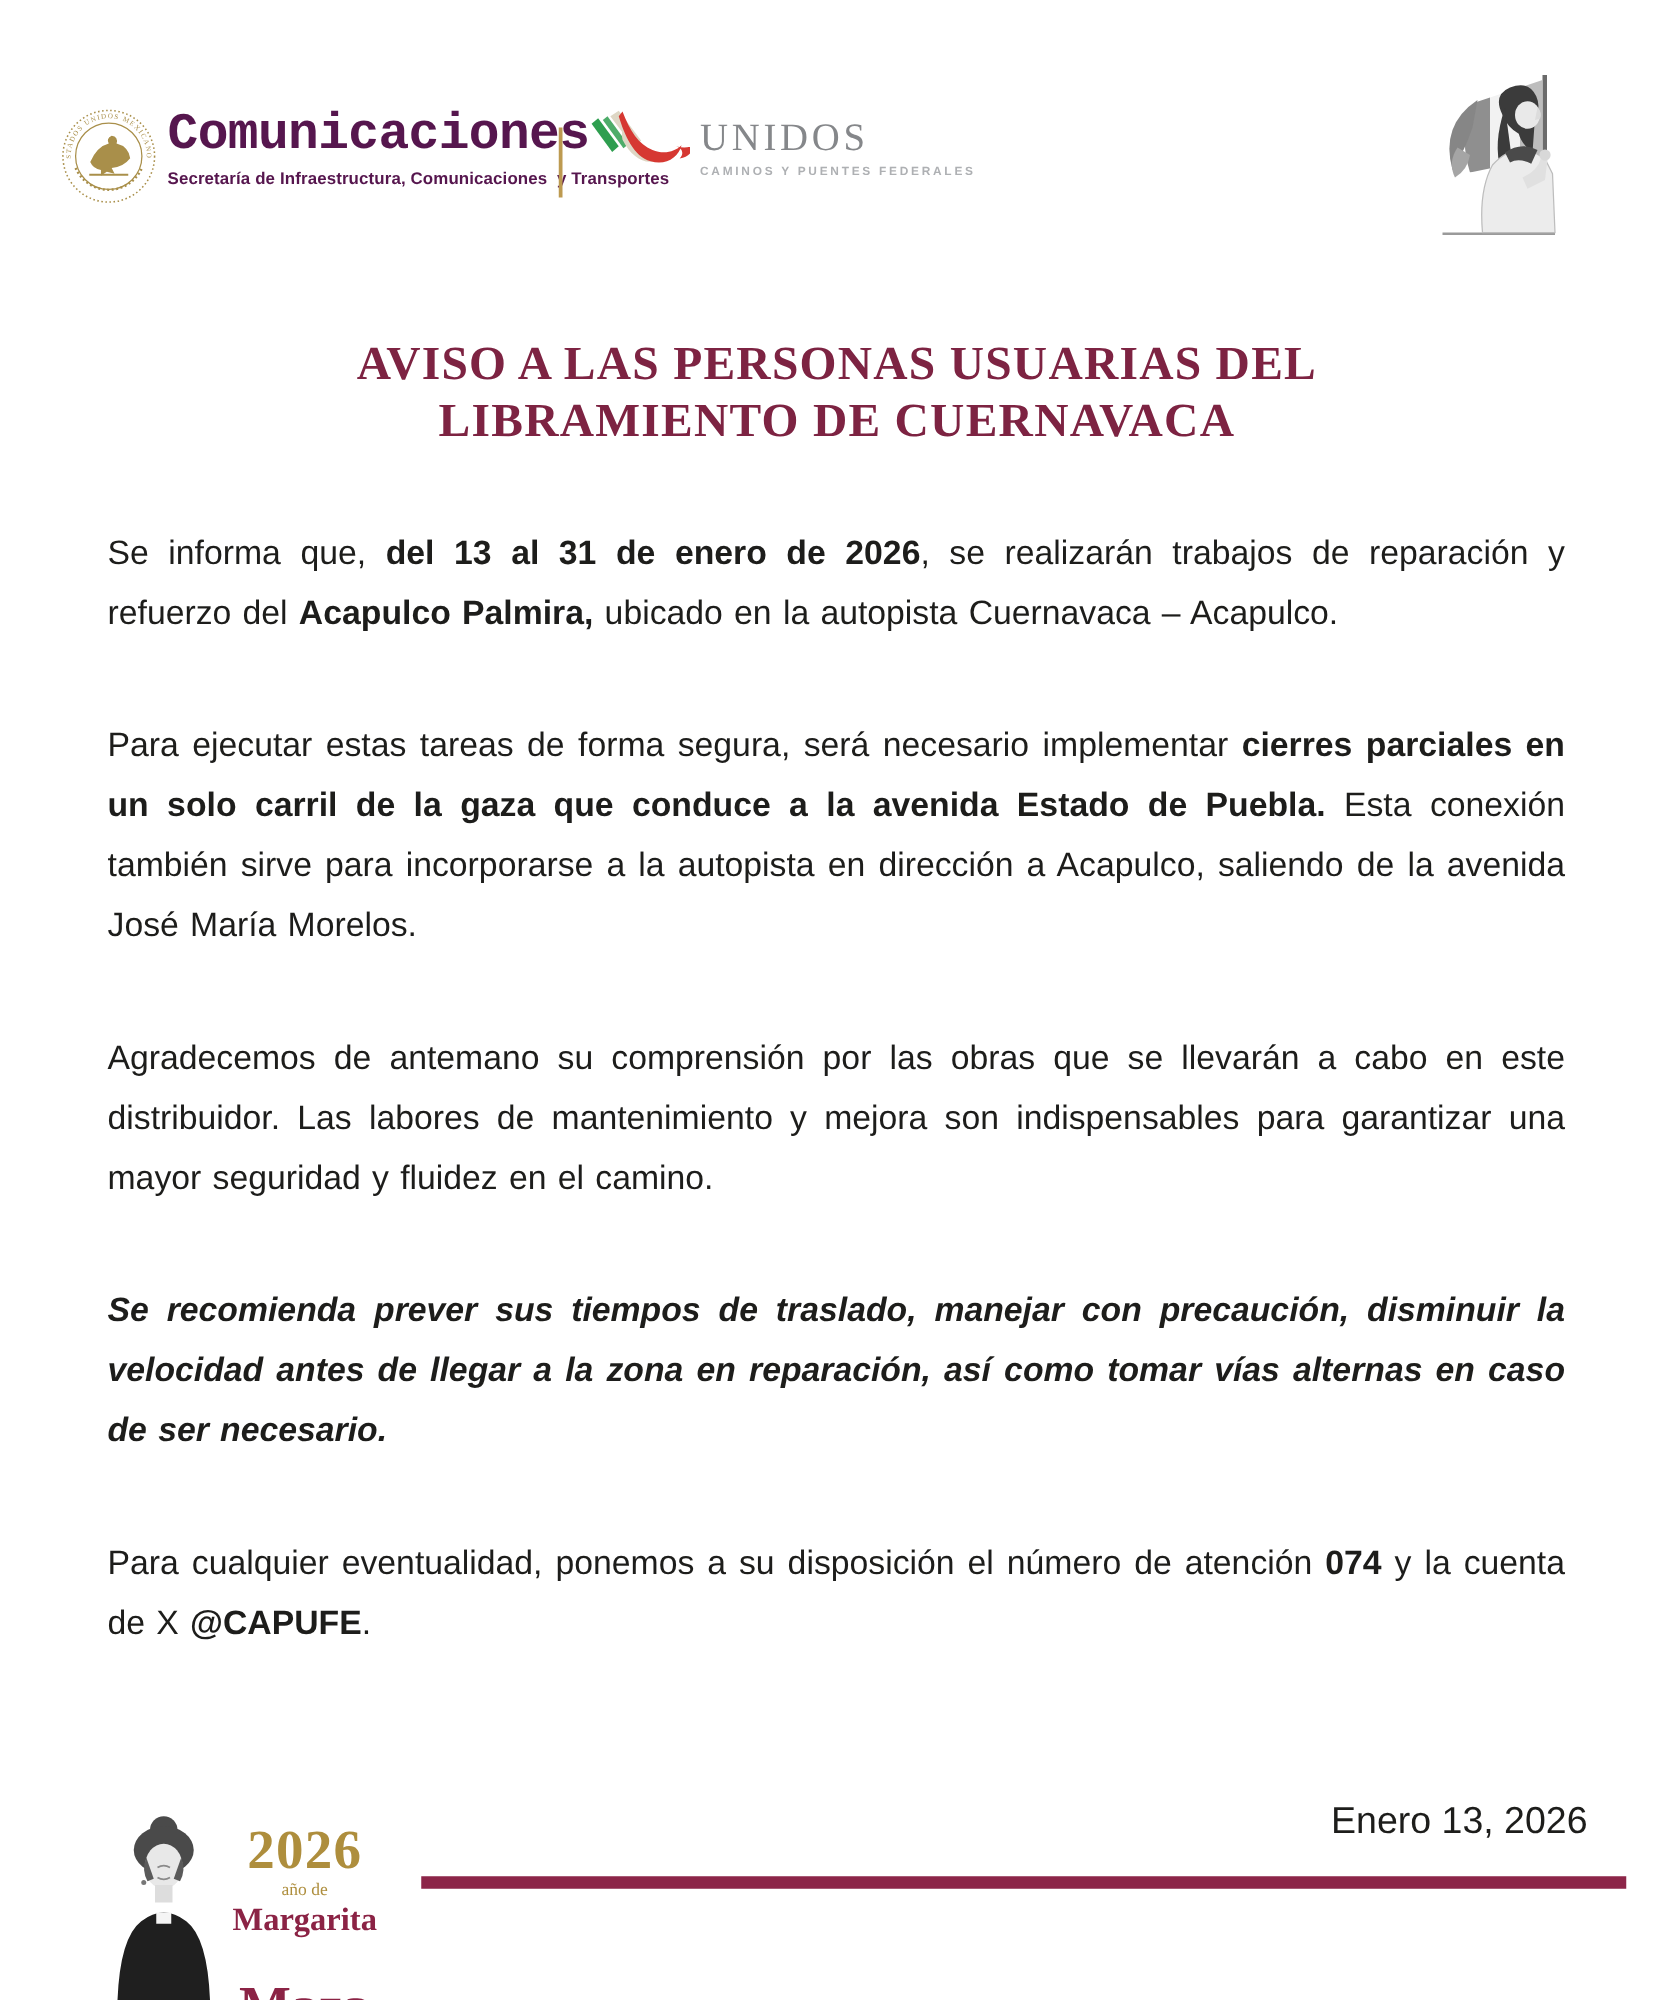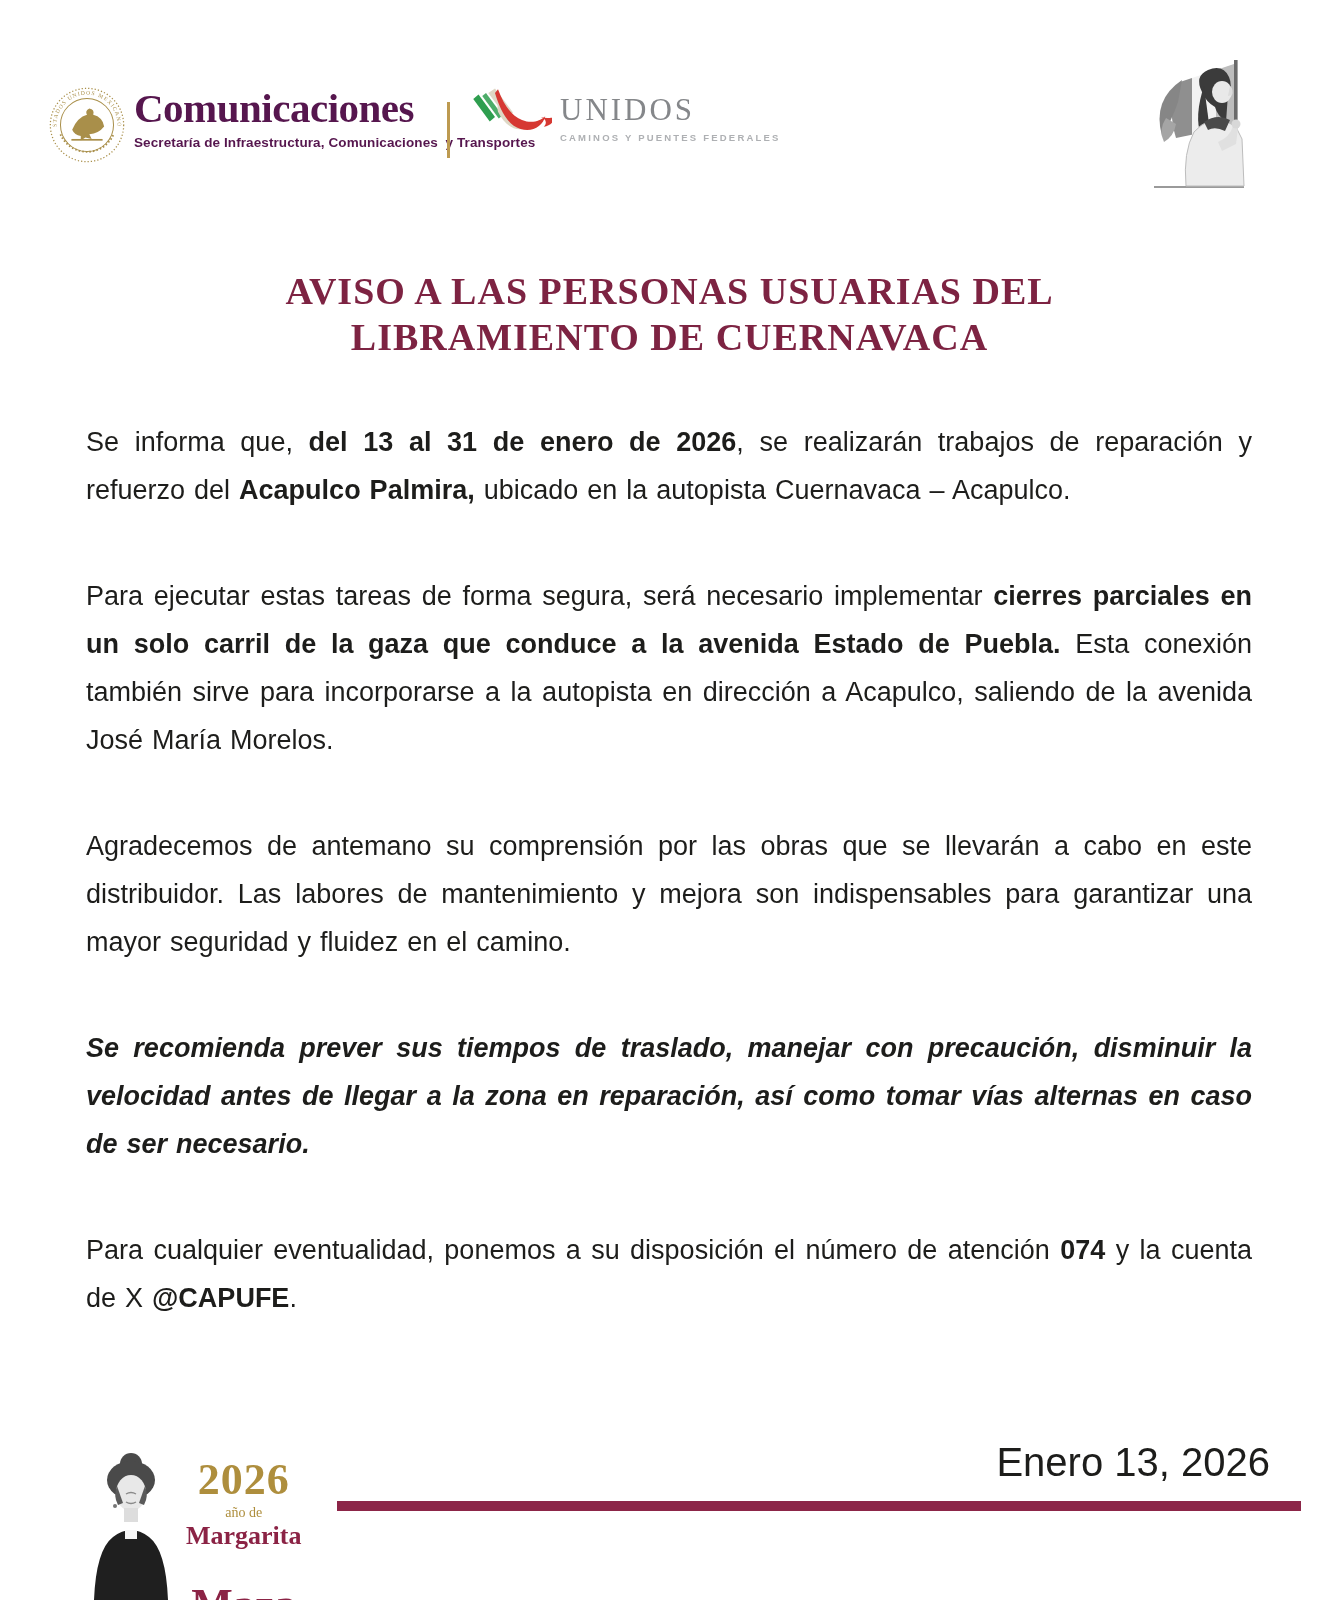--- a/index.html
+++ b/index.html
@@ -12,21 +12,21 @@
   html,body{background:#ffffff;}
   .page{
     position:relative; width:1339px; height:1600px; background:#ffffff;
     overflow:hidden; font-family:"Liberation Sans","DejaVu Sans",sans-serif;
     color:var(--body-text);
   }
   
   .seal{position:absolute; left:48px; top:86px;}
   .com-text{position:absolute; left:134px; top:88px;}
   .com-wordmark{
-    font-family:Liberation Serif, serif;
+    font-family:Liberation Mono, monospace;
     font-weight:bold; font-size:41px; line-height:1; color:var(--purple);
     letter-spacing:-0.5px;
   }
   .com-subtitle{
     margin-top:6px; font-size:13.5px; font-weight:bold; color:var(--purple);
     white-space:pre; letter-spacing:0.1px;
   }
   .brand-divider{
     position:absolute; left:447px; top:102px; width:2.5px; height:56px;
     background:var(--divider-gold);
@@ -52,21 +52,21 @@
   
   .notice-body{position:absolute; left:86px; top:418px; width:1166px;}
   .notice-body p{
     font-size:27px; line-height:48px; text-align:justify;
     word-spacing:1.5px; margin:0 0 58px 0; color:var(--body-text);
   }
   .notice-body p strong{font-weight:bold;}
   .notice-body p.bold-all{font-weight:bold;font-style:italic;}
   
   .footer-date{
-    position:absolute; top:1440px; right:69px; font-size:40px;
+    position:absolute; top:1440px; right:69px; font-size:30px;
     color:var(--body-text);
   }
   .footer-bar{
     position:absolute; left:337px; top:1501px; width:964px; height:10px;
     background:var(--bar-maroon);
   }
   .maza-logo{
     position:absolute; left:86px; top:1450px;
     display:flex; align-items:flex-start;
   }

